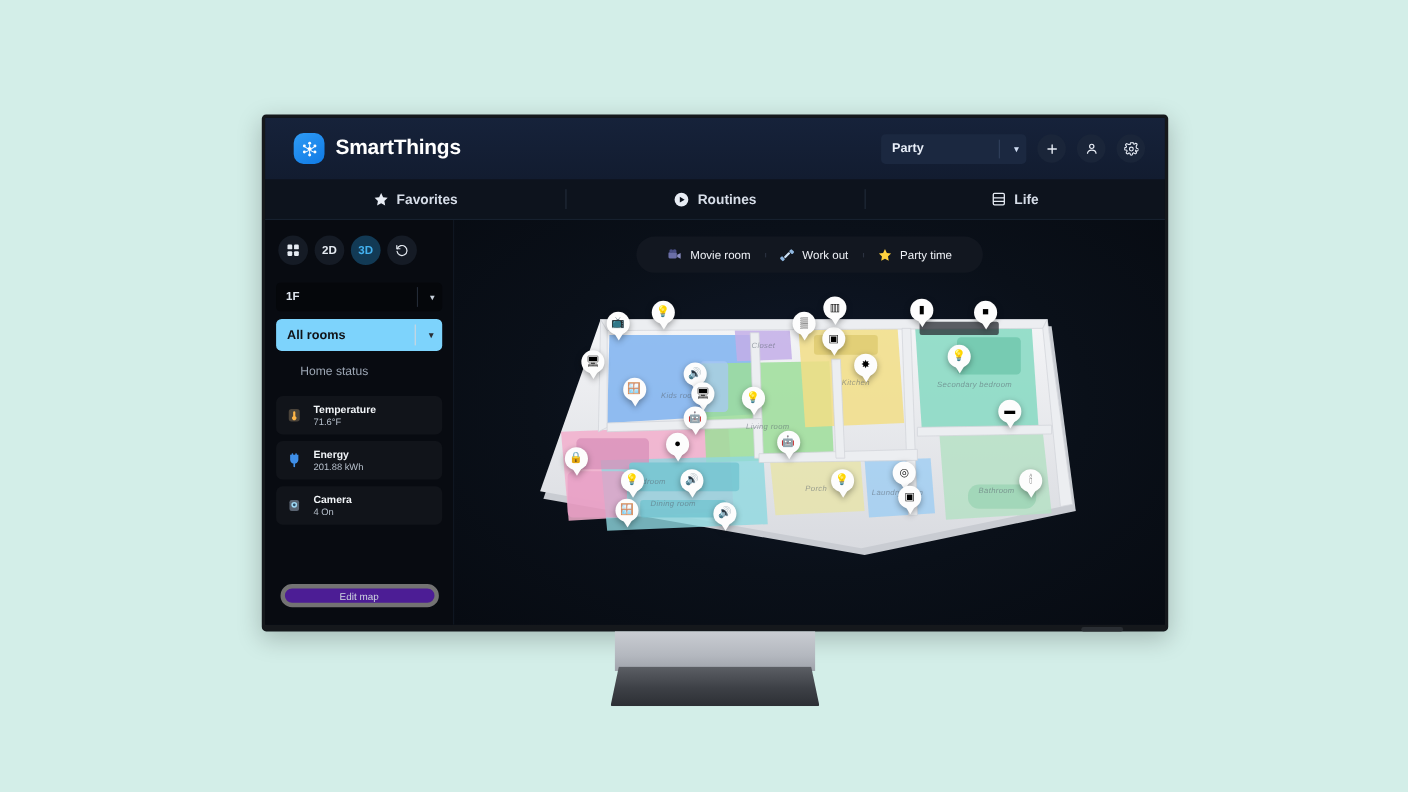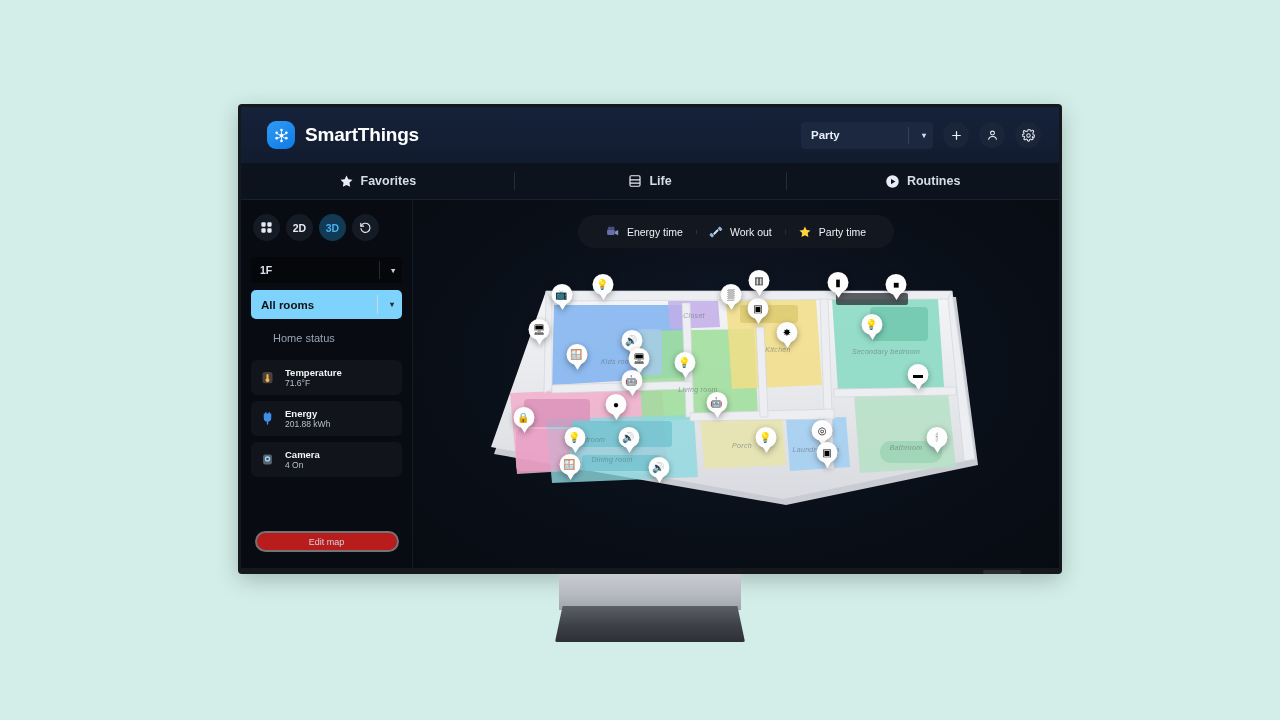--- a/index.html
+++ b/index.html
@@ -120,21 +120,21 @@
     height: 35px; background: #11141a; border-radius: 6px; margin-bottom: 6px;
     display: flex; align-items: center; padding-left: 8px; gap: 9px;
   }
   .status-ico { width: 17px; height: 17px; display:flex; align-items:center; justify-content:center; flex:0 0 17px; }
   .status-txt { display: flex; flex-direction: column; gap: 1px; }
   .status-name { color: #f2f5f8; font-size: 9.5px; font-weight: bold; line-height: 1.05; }
   .status-val { color: #b7c0cc; font-size: 8.5px; line-height: 1.05; }
 
   #edit-map-btn {
     margin: auto auto 16px auto; width: 144px; height: 21px;
-    border: 2px solid #737373; border-radius: 11px; background: #b91c1c;
+    border: 4px solid #737373; border-radius: 11px; background: #4c1d95;
     display: flex; align-items: center; justify-content: center;
     color: #cfd6e0; font-size: 9px;
   }
 
   
   #map-canvas {
     flex: 1; position: relative;
     background: radial-gradient(ellipse at 50% 45%, #10192a 0%, #0a1019 55%, #070b12 100%);
     overflow: hidden;
   }
@@ -222,32 +222,32 @@
     </div>
 
     <div id="tab-bar">
       <div class="tab">
         <svg width="15" height="15" viewBox="0 0 24 24" fill="#e8edf5">
           <path d="M12 2.4l2.9 6 6.6.9-4.8 4.6 1.2 6.6L12 17.4 6.1 20.5l1.2-6.6L2.5 9.3l6.6-.9z"></path>
         </svg>
         <span>Favorites</span>
       </div>
       <div class="tab">
+        <svg width="15" height="15" viewBox="0 0 24 24">
+          <circle cx="12" cy="12" r="10" fill="#e8edf5"></circle>
+          <path d="M9.6 7.8l7 4.2-7 4.2z" fill="#0d131d"></path>
+        </svg>
+        <span>Routines</span>
+      </div>
+      <div class="tab">
         <svg width="14" height="14" viewBox="0 0 24 24" fill="none" stroke="#e8edf5" stroke-width="2">
           <rect x="3.4" y="3" width="17.2" height="18" rx="2"></rect>
             <path d="M3.4 10h17.2M3.4 15.5h17.2"></path>
         </svg>
         <span>Life</span>
-      </div>
-      <div class="tab">
-        <svg width="15" height="15" viewBox="0 0 24 24">
-          <circle cx="12" cy="12" r="10" fill="#e8edf5"></circle>
-          <path d="M9.6 7.8l7 4.2-7 4.2z" fill="#0d131d"></path>
-        </svg>
-        <span>Routines</span>
       </div>
     </div>
 
     <div id="app-body">
 
       <div id="sidebar">
         <div id="view-toggles">
           <div class="vbtn">
             <svg width="13" height="13" viewBox="0 0 24 24" fill="#e6ebf2">
               <rect x="2.5" y="2.5" width="8" height="8" rx="2"></rect>
@@ -335,21 +335,21 @@
       <div id="map-canvas">
 
         <div id="scene-bar">
           <div class="scene-chip">
             <svg width="14" height="14" viewBox="0 0 24 24">
               <rect x="2" y="7.5" width="13" height="9.5" rx="2" fill="#6b6fa8"></rect>
               <circle cx="6.3" cy="5.6" r="3" fill="#4a4f86"></circle>
                 <circle cx="11.6" cy="5.6" r="3" fill="#4a4f86"></circle>
               <path d="M15.6 11.3l5.4-2.7v9l-5.4-2.7z" fill="#8b8fc4"></path>
             </svg>
-            <span>Energy time</span>
+            <span>Movie room</span>
           </div>
           <div class="scene-chip">
             <svg width="14" height="14" viewBox="0 0 24 24">
               <rect x="2.2" y="14" width="5.2" height="7" rx="1.6" transform="rotate(-45 4.8 17.5)" fill="#8fb7e0"></rect>
               <rect x="16.6" y="3" width="5.2" height="7" rx="1.6" transform="rotate(-45 19.2 6.5)" fill="#8fb7e0"></rect>
               <rect x="6.4" y="10.3" width="11.2" height="3.4" rx="1.5" transform="rotate(-45 12 12)" fill="#cfe2f5"></rect>
             </svg>
             <span>Work out</span>
           </div>
           <div class="scene-chip">

